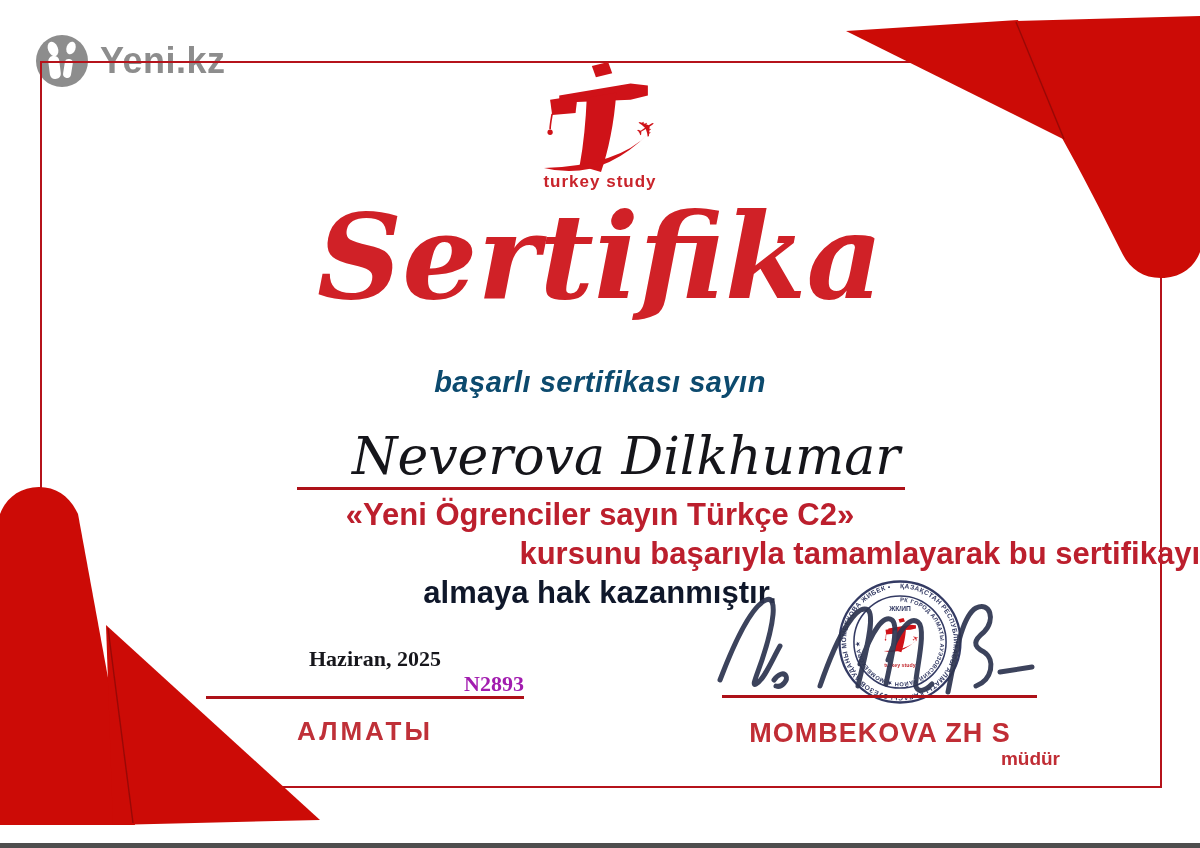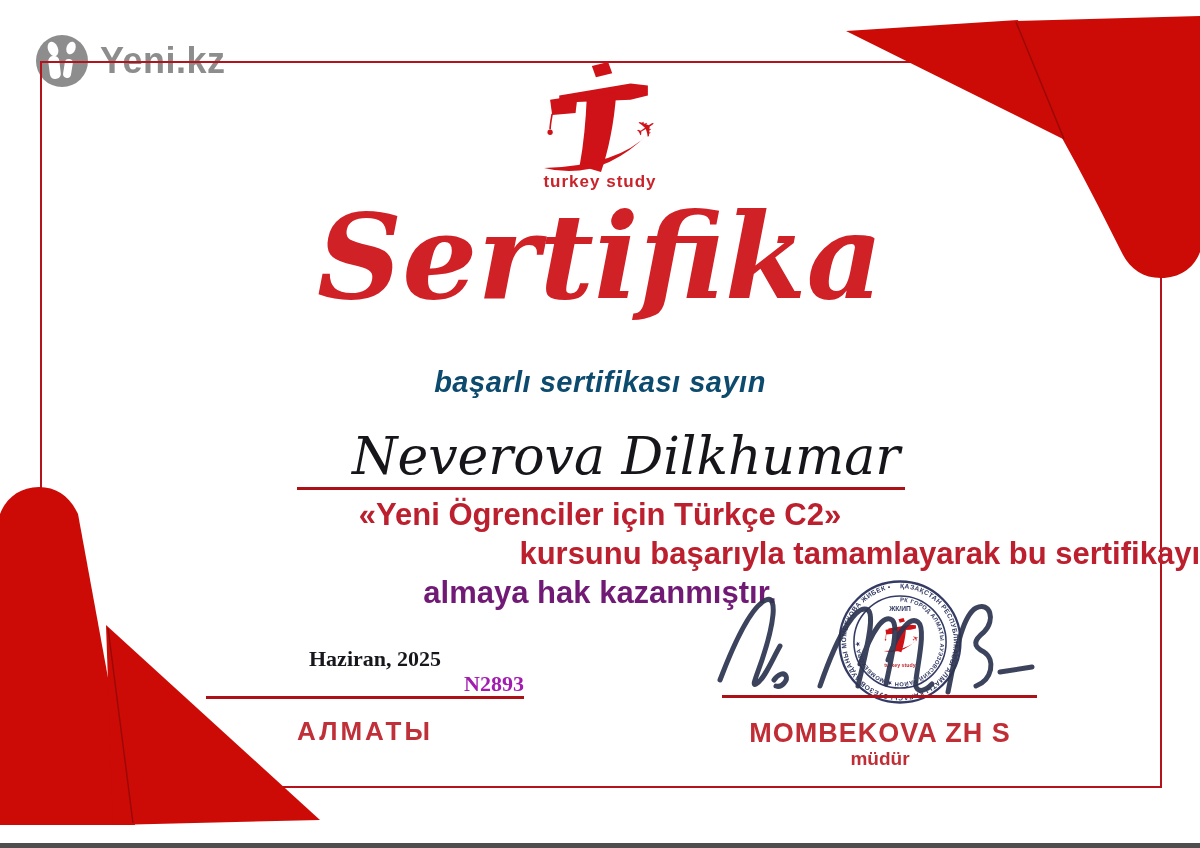--- a/index.html
+++ b/index.html
@@ -20,34 +20,34 @@
   .logo-caption{top:172px;font-size:17px;font-weight:bold;color:#c9242b;letter-spacing:1px;}
   .title{top:192px;font-family:"DejaVu Serif",serif;font-style:italic;font-weight:bold;
          font-size:118px;color:#d02127;line-height:1.1;}
   .subtitle{top:366px;font-size:29px;font-weight:bold;color:#0c4a6e;letter-spacing:0.5px;font-style:italic;}
   .recipient{top:426px;padding-left:26px;font-family:"DejaVu Serif",serif;font-style:italic;
              font-size:52px;color:#15151a;}
   .rule{position:absolute;background:#ad1118;height:3px;}
   .rule-name{left:297px;top:487px;width:608px;}
   .course{top:497px;font-size:31px;font-weight:bold;color:#bc1f2d;}
   .body1{top:536px;font-size:31px;font-weight:bold;color:#bc1f2d;text-align:right;}
-  .body2{top:575px;font-size:31px;font-weight:bold;color:#701a75;}
+  .body2{top:575px;font-size:31px;font-weight:bold;color:#0f172a;}
   .issue-date{position:absolute;left:216px;top:646px;width:318px;text-align:center;
               font-family:"Liberation Serif",serif;font-weight:bold;font-size:22px;color:#17171c;}
   .issue-number{position:absolute;left:206px;top:671px;width:318px;text-align:right;
               font-family:"Liberation Serif",serif;font-weight:bold;font-size:22px;color:#a21caf;}
   .rule-date{left:206px;top:696px;width:318px;}
   .city{position:absolute;left:206px;top:716px;width:318px;text-align:center;
         font-size:26px;font-weight:bold;letter-spacing:3px;color:#bf3038;}
   .stamp-svg{position:absolute;left:828px;top:570px;width:144px;height:144px;}
   .sig-svg{position:absolute;left:700px;top:568px;width:390px;height:150px;}
   .rule-sign{left:722px;top:695px;width:315px;}
   .signer-name{position:absolute;left:700px;top:718px;width:360px;text-align:center;
                font-size:27px;font-weight:bold;letter-spacing:1px;color:#c02d35;}
-  .signer-title{position:absolute;left:700px;top:748px;width:360px;text-align:center;
+  .signer-title{position:absolute;left:700px;top:748px;width:360px;text-align:right;
                font-size:19px;font-weight:bold;color:#c02d35;}
   .bottom-bar{position:absolute;left:0;bottom:0;width:1200px;height:5px;background:#4e4e4e;z-index:5;}
 </style>
 </head>
 <body>
 
 <div class="page">
 
   <div class="watermark">
     <svg width="56" height="62" viewBox="0 0 56 62">
@@ -86,21 +86,21 @@
       </g>
     </svg>
     <div class="center logo-caption">turkey study</div>
 
     <div class="center title">Sertifika</div>
     <div class="center subtitle">başarlı sertifikası sayın</div>
 
     <div class="center recipient">Neverova Dilkhumar</div>
     <div class="rule rule-name"></div>
 
-    <div class="center course">«Yeni Ögrenciler için Türkçe C2»</div>
+    <div class="center course">«Yeni Ögrenciler sayın Türkçe C2»</div>
     <div class="center body1">kursunu başarıyla tamamlayarak bu sertifikayı</div>
     <div class="center body2">almaya hak kazanmıştır.</div>
 
     <div class="issue-date">Haziran, 2025</div>
     <div class="issue-number">N2893</div>
     <div class="rule rule-date"></div>
     <div class="city">АЛМАТЫ</div>
 
     <svg class="stamp-svg" viewBox="0 0 150 150">
       <defs>

